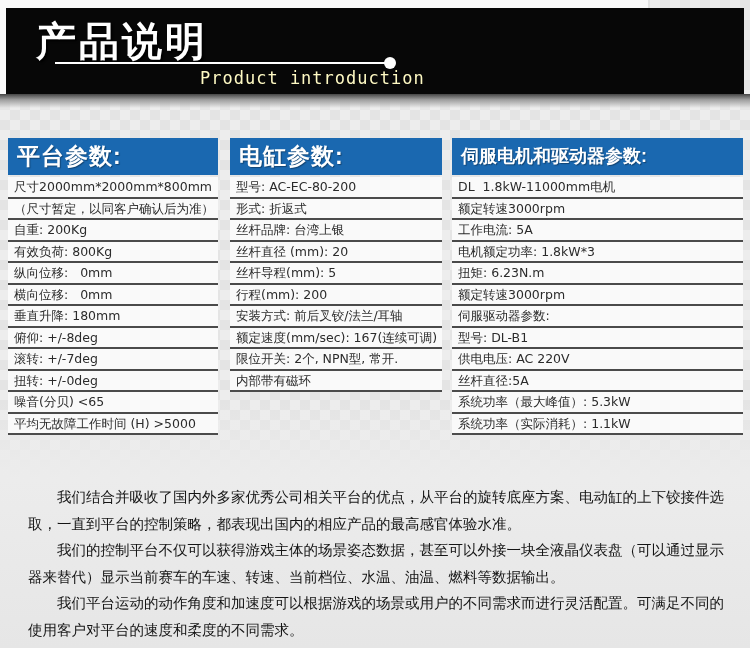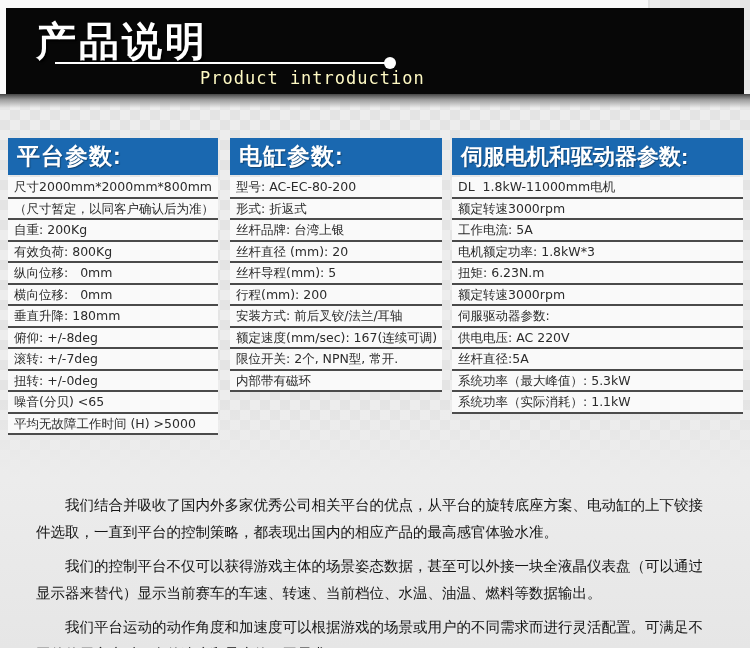--- a/index.html
+++ b/index.html
@@ -51,39 +51,39 @@
   .card-cylinder{left:230px;width:212px;}
   .card-servo{left:452px;width:291px;}
   .card-header{
     height:37px;line-height:37px;
     background:#1a68b0;color:#ffffff;
     font-size:23px;font-weight:bold;letter-spacing:1px;
     padding-left:9px;box-sizing:border-box;
     white-space:nowrap;overflow:hidden;
     text-shadow:1px 1px 1px rgba(0,0,0,0.35);
   }
-  .card-servo .card-header{font-size:22px;letter-spacing:0;}
+  .card-servo .card-header{font-size:18px;letter-spacing:0;}
   .card-rows{margin-top:2px;}
   .spec-row{
     height:21.5px;box-sizing:border-box;
     background:rgba(252,252,252,0.88);
     border-bottom:2px solid #4b4b4b;
     font-size:12.5px;line-height:19px;color:#2b2b2b;
     padding-left:6px;
     white-space:pre;overflow:hidden;
     font-family:"DejaVu Sans", "Liberation Sans", sans-serif;
   }
 
   
   .description{
     position:absolute;left:28px;top:484px;width:696px;
     font-size:14.5px;line-height:26.5px;color:#141414;
     font-family:"DejaVu Sans", "Liberation Sans", sans-serif;
   }
-  .description p{margin:8px;text-indent:2em;}
+  .description p{margin:0;text-indent:2em;}
 </style>
 </head>
 <body>
 
 <div class="header-zone">
   <div class="header-bar">
     <div class="page-title">产品说明</div>
     <div class="title-line"></div>
     <div class="page-subtitle">Product introduction</div>
   </div>
@@ -127,20 +127,21 @@
 <div class="card card-servo">
   <div class="card-header">伺服电机和驱动器参数:</div>
   <div class="card-rows">
       <div class="spec-row">DL  1.8kW-11000mm电机</div>
       <div class="spec-row">额定转速3000rpm</div>
       <div class="spec-row">工作电流: 5A</div>
       <div class="spec-row">电机额定功率: 1.8kW*3</div>
       <div class="spec-row">扭矩: 6.23N.m</div>
       <div class="spec-row">额定转速3000rpm</div>
       <div class="spec-row">伺服驱动器参数:</div>
+      <div class="spec-row">型号: DL-B1</div>
       <div class="spec-row">供电电压: AC 220V</div>
       <div class="spec-row">丝杆直径:5A</div>
       <div class="spec-row">系统功率（最大峰值）: 5.3kW</div>
       <div class="spec-row">系统功率（实际消耗）: 1.1kW</div>
     </div>
 </div>
 
 <div class="description">
     <p>我们结合并吸收了国内外多家优秀公司相关平台的优点，从平台的旋转底座方案、电动缸的上下铰接件选取，一直到平台的控制策略，都表现出国内的相应产品的最高感官体验水准。</p>
     <p>我们的控制平台不仅可以获得游戏主体的场景姿态数据，甚至可以外接一块全液晶仪表盘（可以通过显示器来替代）显示当前赛车的车速、转速、当前档位、水温、油温、燃料等数据输出。</p>

